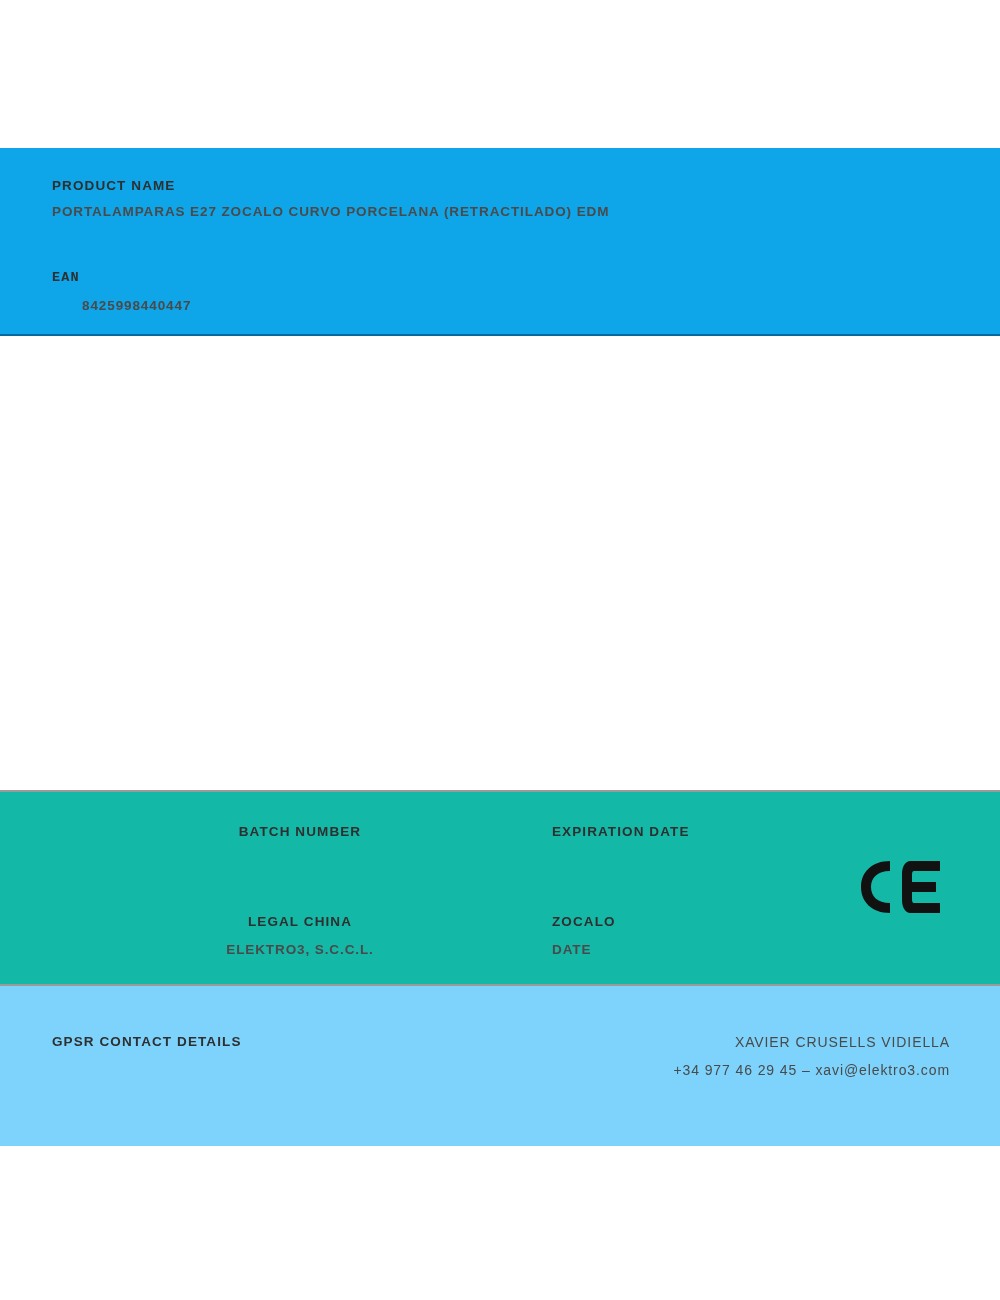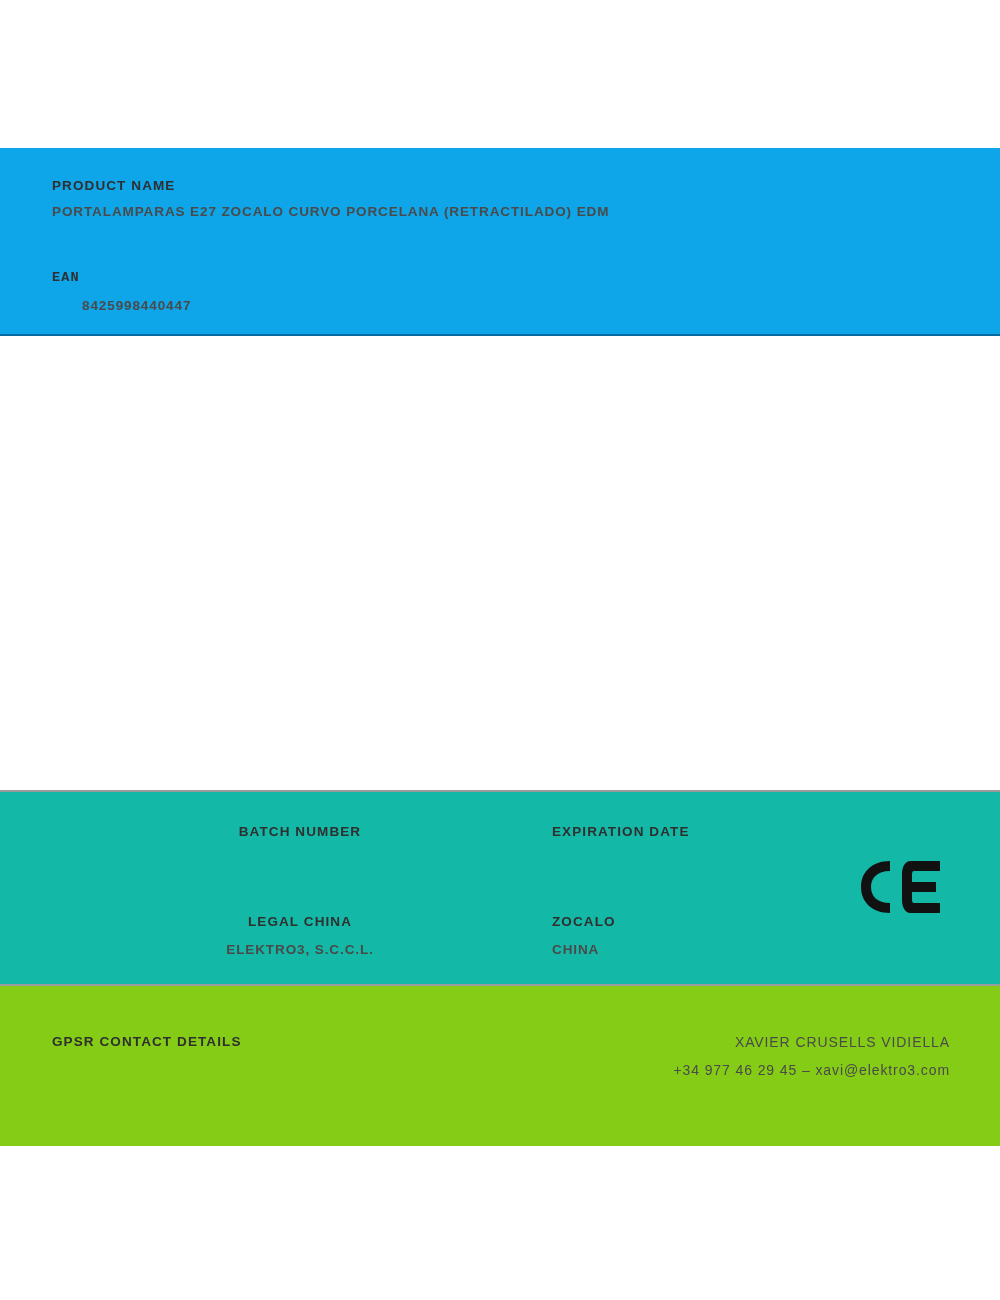--- a/index.html
+++ b/index.html
@@ -117,21 +117,21 @@
   }
   .ce-mark svg { display: block; }
 
   
   .gpsr-block {
     position: absolute;
     left: 0;
     top: 986px;
     width: 1000px;
     height: 160px;
-    background: #84cc16;
+    background: #7dd3fc;
   }
   .gpsr-label {
     position: absolute;
     left: 52px;
     top: 48px;
     font-size: 13.5px;
     font-weight: bold;
     letter-spacing: 1.1px;
     color: #2f2f2f;
   }
@@ -162,21 +162,21 @@
   <div class="mid-blank"></div>
 
   <div class="info-block">
     <div class="label col-a r1">BATCH NUMBER</div>
     <div class="label col-b r1">EXPIRATION DATE</div>
 
     <div class="label col-a r2">LEGAL CHINA</div>
     <div class="value col-a r2v">ELEKTRO3, S.C.C.L.</div>
 
     <div class="label col-b r2">ZOCALO</div>
-    <div class="value col-b r2v">CHINA</div>
+    <div class="value col-b r2v">DATE</div>
 
     <div class="ce-mark">
       <svg width="96" height="66" viewBox="0 0 96 66" xmlns="http://www.w3.org/2000/svg">
         <path d="M38 7 C20 7 9 18 9 33 C9 48 20 59 38 59 L38 49 C25 49 19 42 19 33 C19 24 25 17 38 17 Z" fill="#111111"></path>
         <path d="M88 7 L58 7 C54 7 50 12 50 20 L50 46 C50 54 54 59 58 59 L88 59 L88 49 L62 49 C60.5 49 60 47.5 60 45 L60 38 L84 38 L84 28 L60 28 L60 21 C60 18.5 60.5 17 62 17 L88 17 Z" fill="#111111"></path>
       </svg>
     </div>
   </div>
 
   <div class="gpsr-block">

